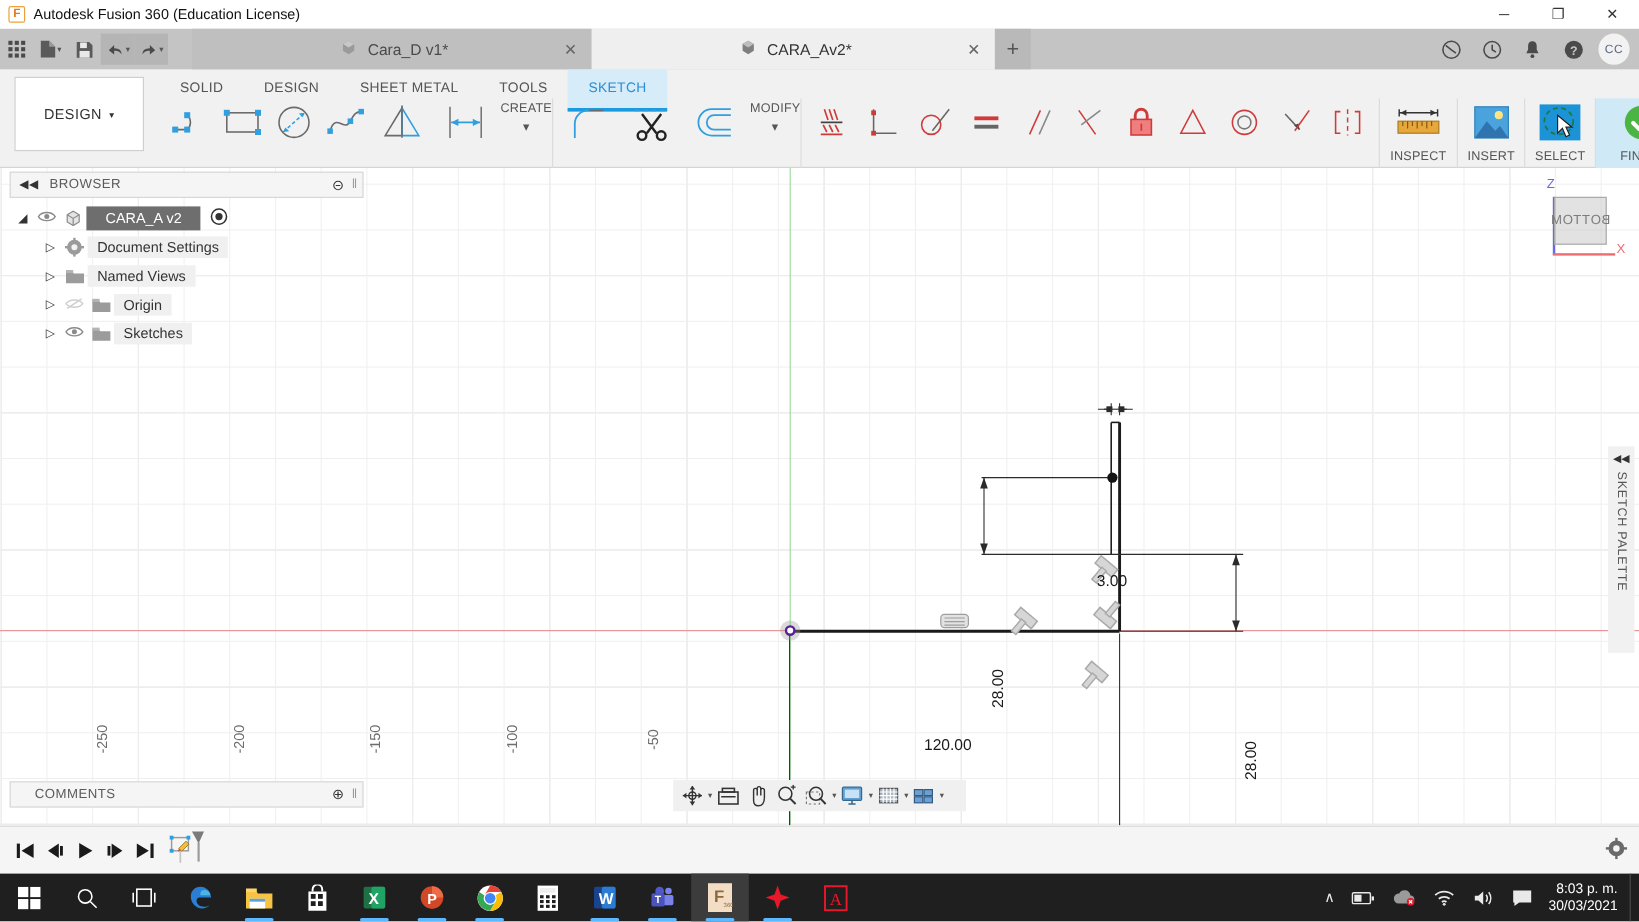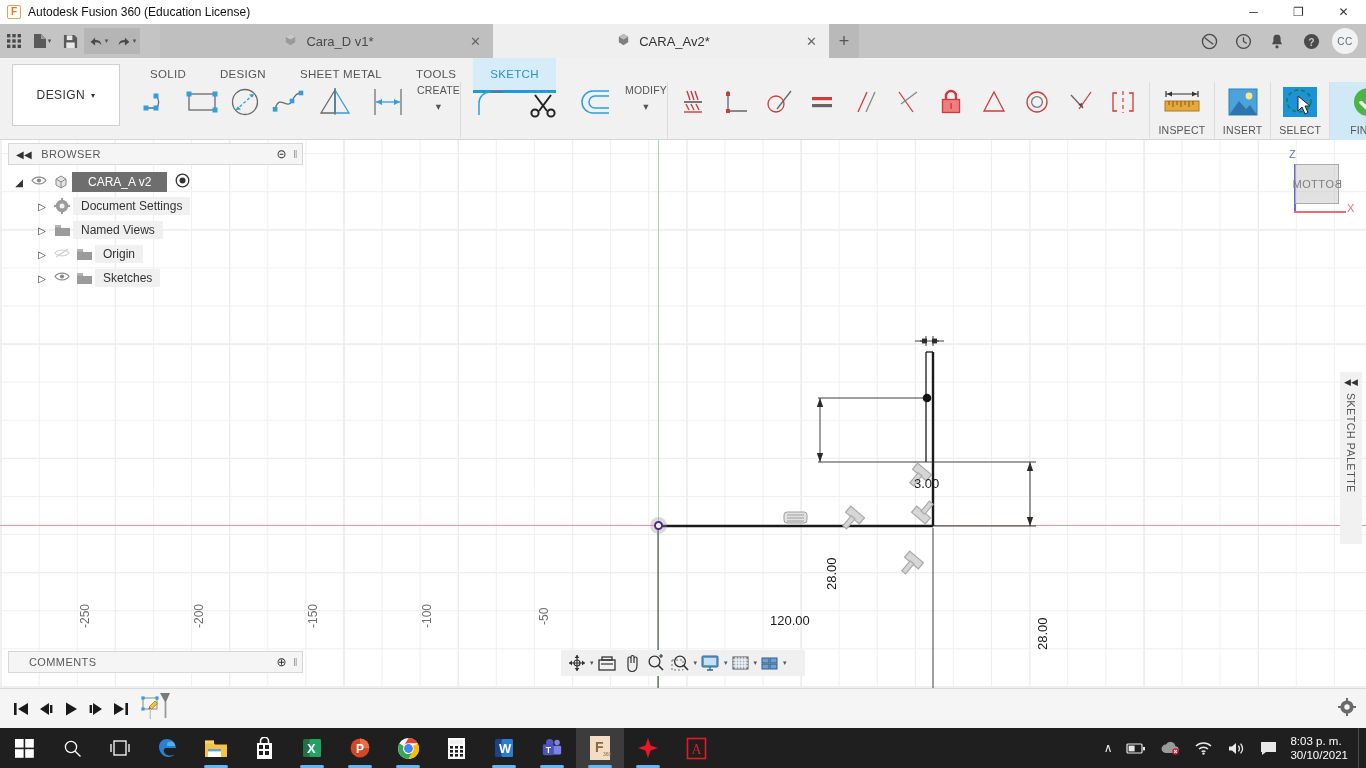--- a/index.html
+++ b/index.html
@@ -178,21 +178,21 @@
     position:absolute; left:0; top:728px; width:1366px; height:40px;
     background:#1f1f1f; display:flex; align-items:center;
   }
   .tk{ width:48px;height:40px;display:flex;align-items:center;justify-content:center;
     position:relative;}
   .tk.active{ background:#3c3c3c; }
   .tk .under{ position:absolute; bottom:0; left:12px; width:24px;height:3px;
     background:#5eb8ff; border-radius:2px;}
   .tray{ margin-left:auto; display:flex; align-items:center; height:40px; color:#e9e9e9; }
   .tray .ic{ padding:0 7px; display:flex; align-items:center; justify-content:center;}
-  .clock{ font-size:11.5px; line-height:14px; color:#fff;
+  .clock{ text-align:right; font-size:11.5px; line-height:14px; color:#fff;
      padding:0 10px 0 6px; }
   .tk-show{ width:8px;height:40px;border-left:1px solid #4a4a4a; }
 </style>
 </head>
 <body>
 
 <div class="app">
 
   <div class="titlebar">
     <div class="tb-logo">F</div>
@@ -1023,19 +1023,19 @@
             <path d="M11.4 4.6 a5 5 0 0 1 0 5.8 M13.6 2.6 a8 8 0 0 1 0 9.8" fill="none" stroke="#e9e9e9" stroke-width="1.3"></path>
           </svg>
       </span>
       <span class="ic">
         <svg width="17" height="15" viewBox="0 0 17 15">
             <path d="M1 1h15v10H6l-4 3V11H1z" fill="#e9e9e9"></path>
           </svg>
       </span>
       <span class="clock">
         <div>8:03 p. m.</div>
-        <div>30/10/2021</div>
+        <div>30/03/2021</div>
       </span>
       <span class="tk-show"></span>
     </div>
   </div>
 
 </div>
 
 </body></html>

